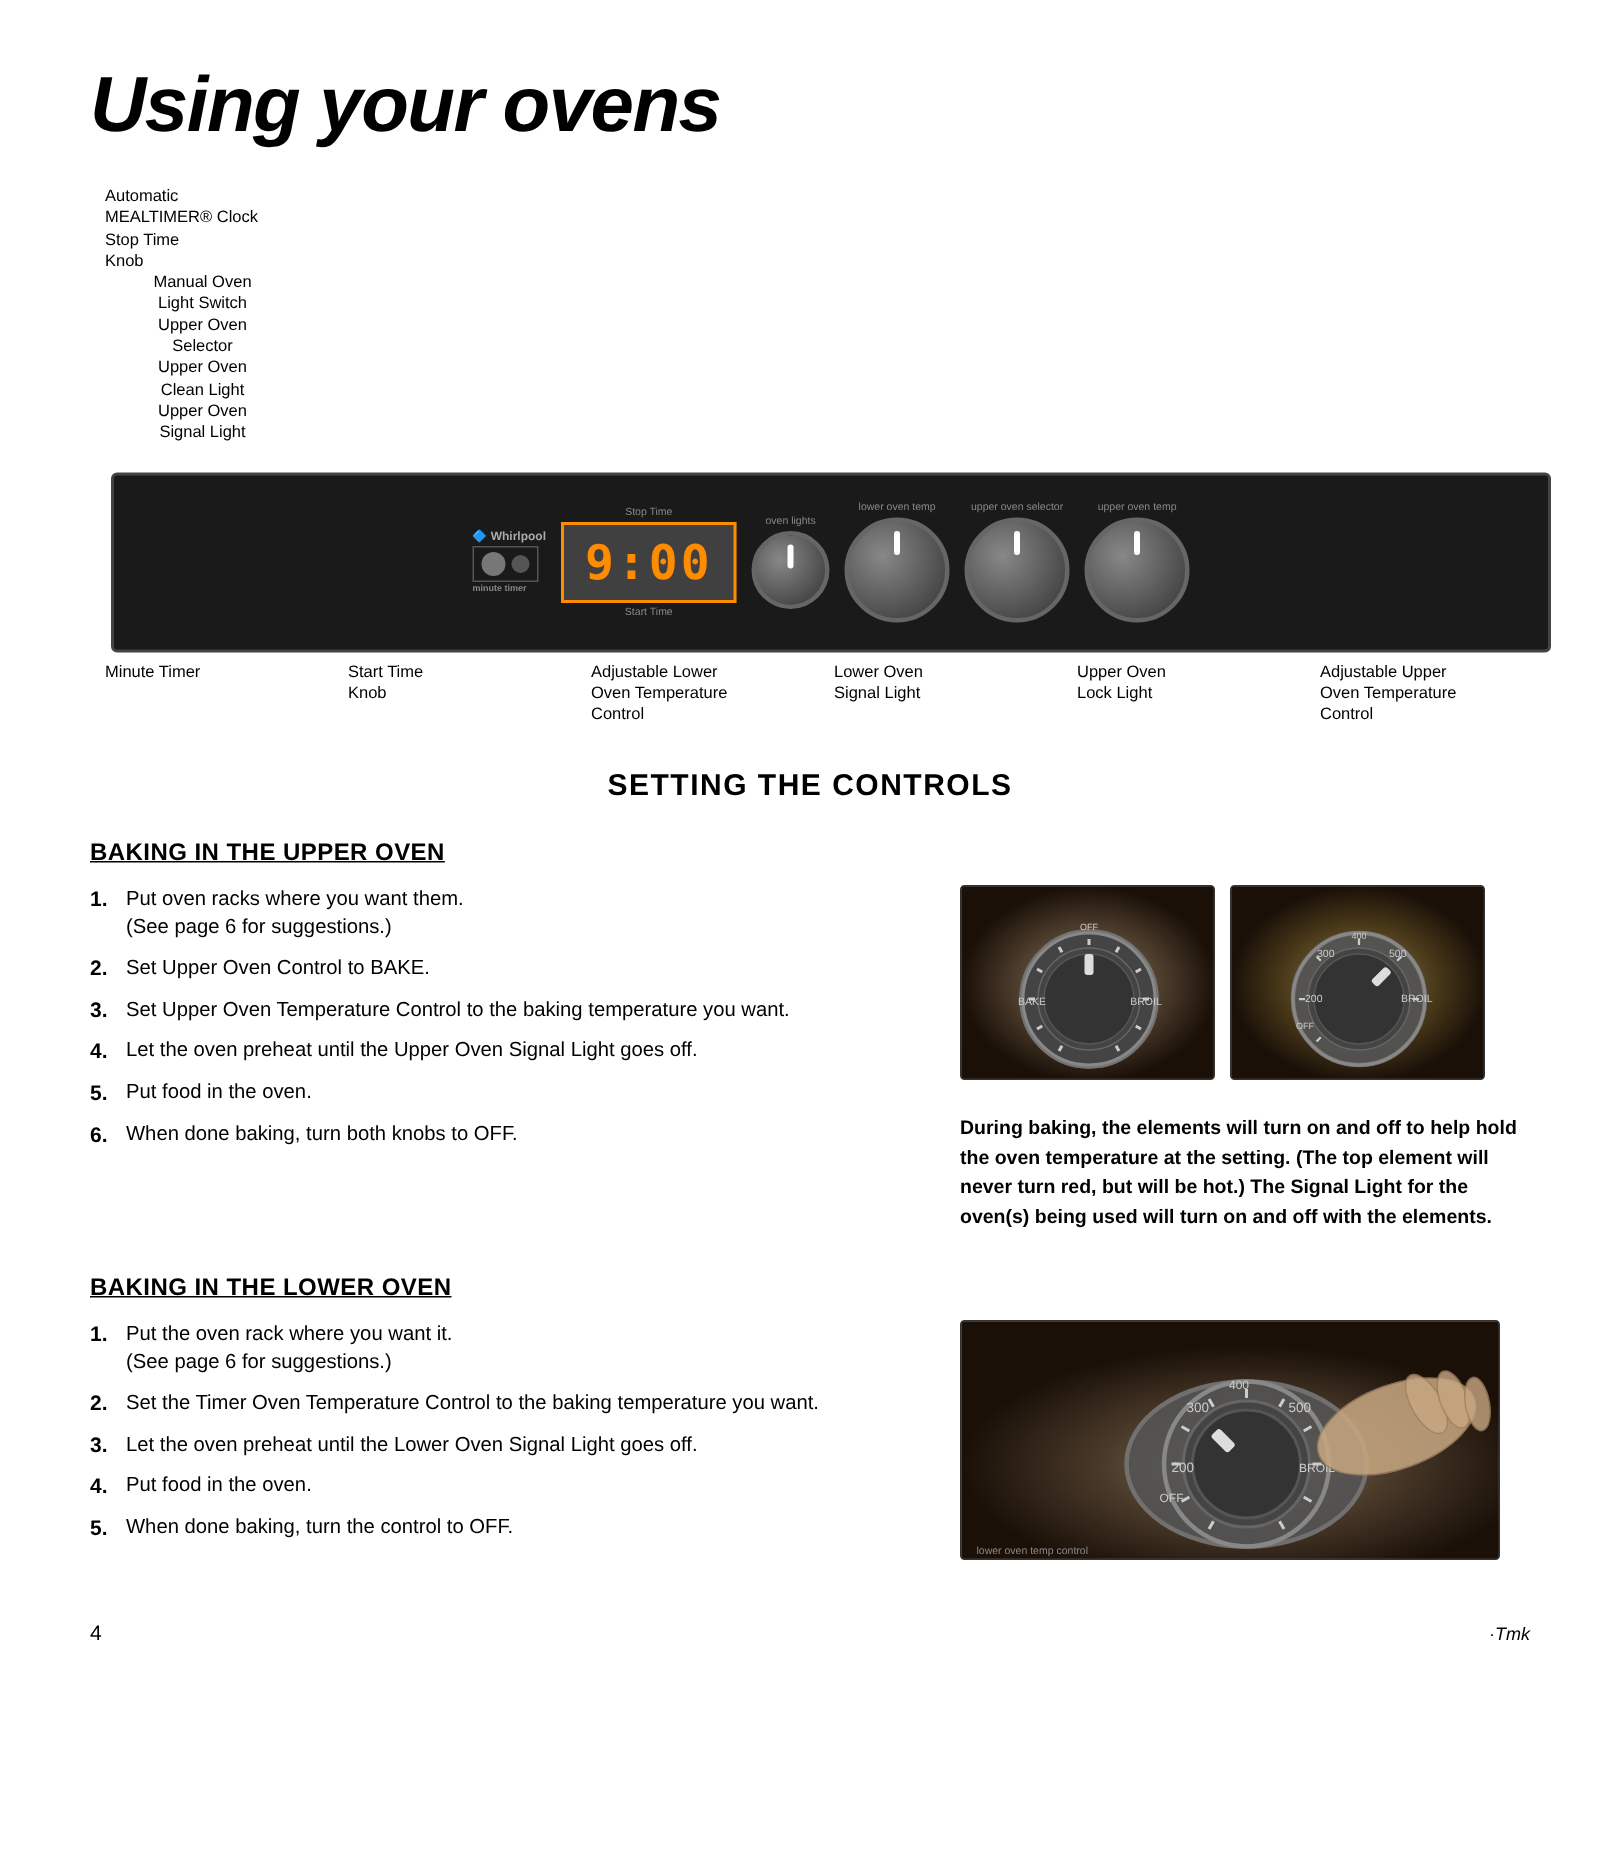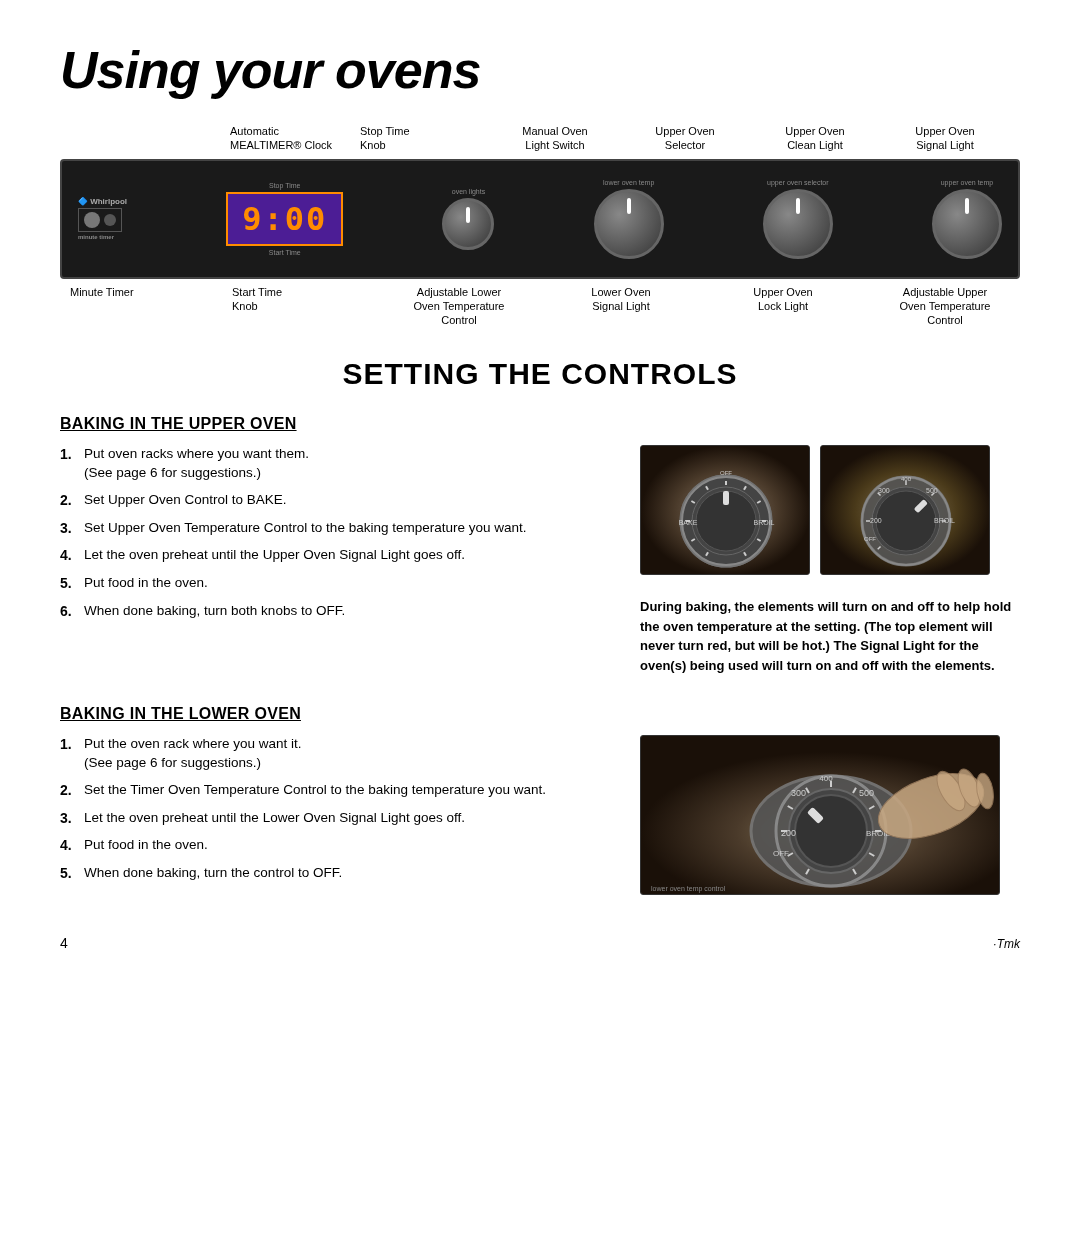--- a/index.html
+++ b/index.html
@@ -19,56 +19,58 @@
       margin-bottom: 24px;
       letter-spacing: -1px;
     }
 
     .control-panel-section {
       margin-bottom: 30px;
     }
 
     .label-row {
       display: flex;
-      justify-content: flex-end;
-      margin-bottom: 6px;
+      justify-content: space-between;
+      margin-bottom: 19px;
       padding: 0 10px;
+      flex-direction: column;
     }
 
     .label-item {
       font-size: 11px;
       text-align: center;
       width: 130px;
       line-height: 1.3;
     }
 
     .oven-panel {
       background: #1a1a1a;
       height: 120px;
       display: flex;
       align-items: center;
-      justify-content: space-between;
+      justify-content: center;
       width: 100%;
       border: 2px solid #444;
       border-radius: 4px;
       padding: 8px 16px;
       gap: 10px;
+      margin-left: 14px;
     }
 
     .oven-brand {
       color: #fff;
       font-size: 13px;
       font-weight: bold;
       display: flex;
       flex-direction: column;
       align-items: flex-start;
     }
 
     .clock-display {
-      background: #4c1d95;
+      background: #404040;
       color: #ff8c00;
       font-size: 32px;
       font-weight: bold;
       font-family: monospace;
       padding: 6px 14px;
       border: 2px solid #ff8c00;
       letter-spacing: 2px;
     }
 
     .oven-knob {
@@ -108,27 +110,26 @@
 
     .bottom-labels {
       display: flex;
       justify-content: space-between;
       margin-top: 6px;
       padding: 0 10px;
     }
 
     .bottom-label-item {
       font-size: 11px;
-      text-align: center;
       width: 130px;
       line-height: 1.3;
     }
 
     .setting-controls-title {
-      font-size: 30px;
+      font-size: 20px;
       font-weight: bold;
       text-align: center;
       margin: 28px 0 24px 0;
       letter-spacing: 1px;
     }
 
     .baking-section {
       margin-bottom: 30px;
     }
 

